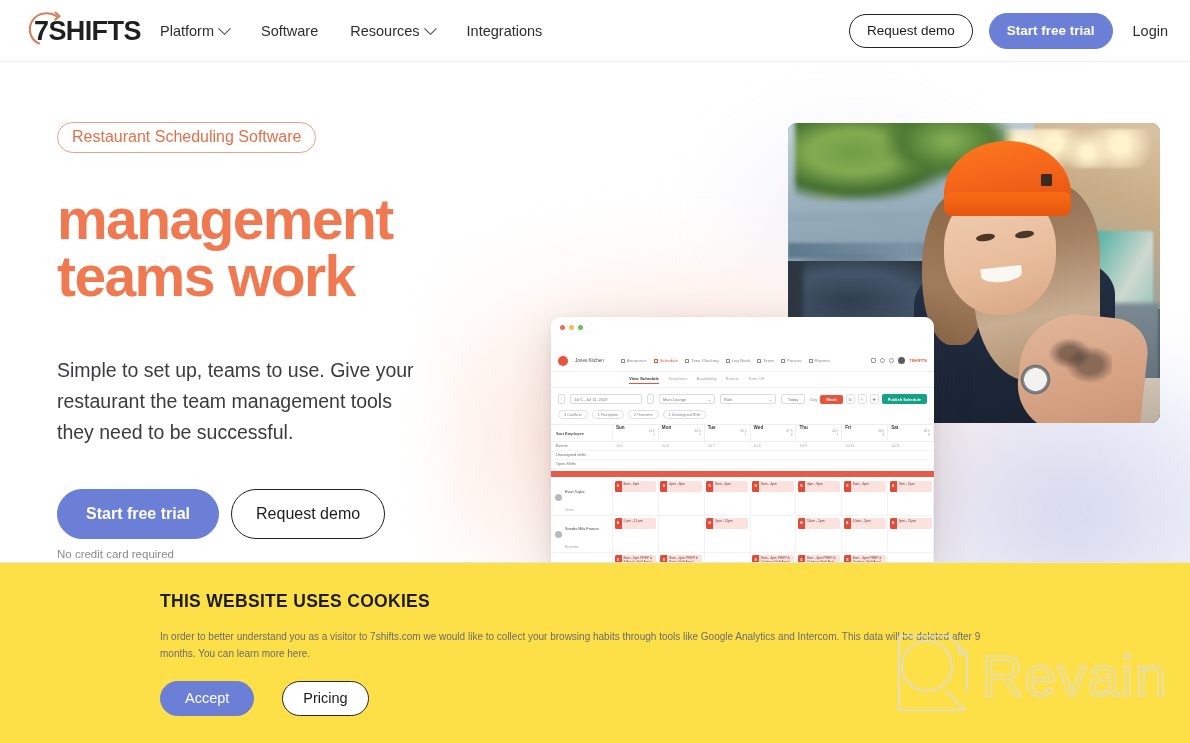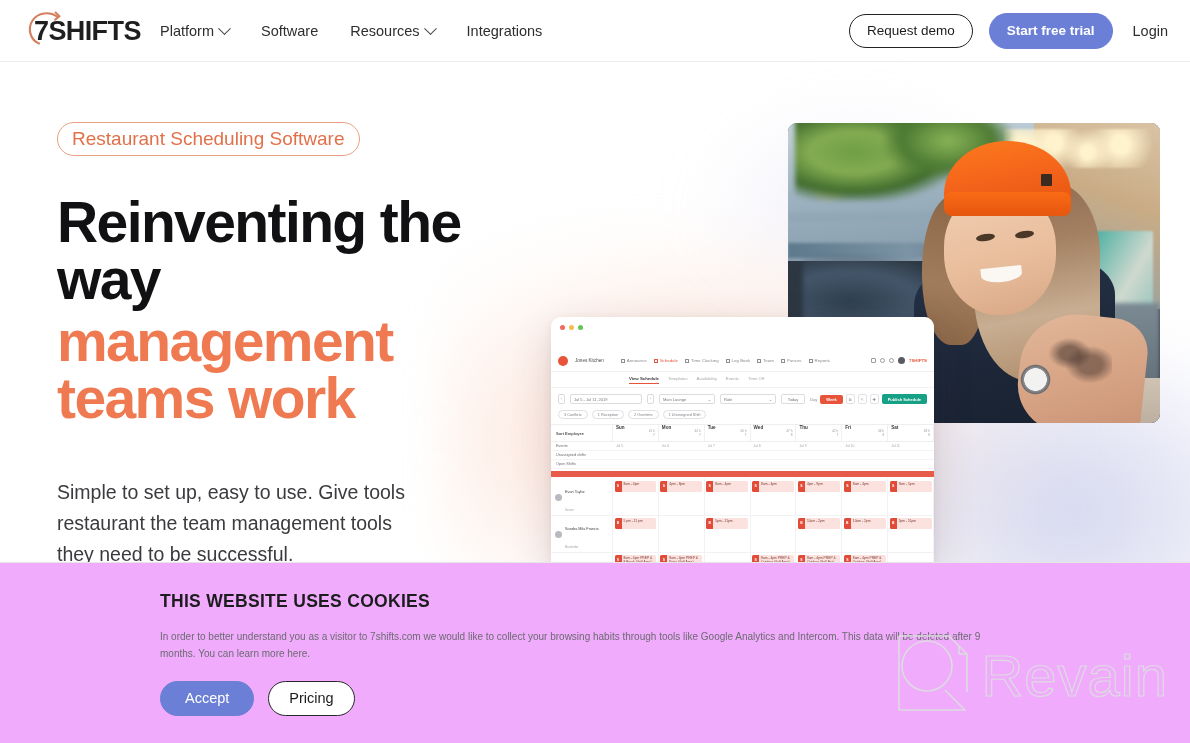--- a/index.html
+++ b/index.html
@@ -88,21 +88,21 @@
     background: radial-gradient(ellipse at 50% 50%, rgba(212,208,236,0.32) 0%, rgba(255,255,255,0) 72%);
     filter: blur(24px);
     z-index: 1; pointer-events: none;
   }
 
   
   .hero-left { position: absolute; left: 57px; top: 122px; width: 500px; z-index: 10; }
   .badge {
     display: inline-block;
     border: 1px solid #e9a183; border-radius: 20px;
-    color: #e2714a; font-size: 19px;
+    color: #e2714a; font-size: 16px;
     padding: 6px 14px 7px 14px; line-height: 1;
   }
   .headline {
     margin-top: 38px;
     font-size: 57px; font-weight: 700; letter-spacing: -1.6px;
     line-height: 1.0; color: #111113;
   }
   .headline .l2 { display: block; color: #ef7a52; margin-top: 5px; }
   .subhead {
     margin-top: 50px;
@@ -290,34 +290,34 @@
   .day-cell { flex:1; border-right:1px solid #f2f2f4; padding:1.5px; display:flex; align-items:flex-start;}
   .shift { display:flex; width:100%; border-radius:1.5px; overflow:hidden; min-height:11px;}
   .shift-tag { width:7px; flex:0 0 7px; display:flex;align-items:center;justify-content:center; color:#fff; font-size:3.4px; font-weight:700;}
   .shift-body { flex:1; padding:1.5px 2px; font-size:3.3px; line-height:1.3; }
   .shift.red .shift-tag { background:#e34b39; } .shift.red .shift-body { background:#fbe2de; color:#7d3a30;}
 
   
   .cookie {
     position: absolute; left:0; top: 562px;
     width: 1190px; height: 181px;
-    background: #f0abfc;
+    background: #fde047;
     border-top: 1px solid #e6e6e6;
     z-index: 60;
   }
   .cookie-inner { position:absolute; left: 160px; top: 28px; width: 830px; }
   .cookie-title {
     font-size: 17.5px; font-weight: 700; letter-spacing: 0.3px;
     color: #1c1c1e;
   }
   .cookie-body {
     margin-top: 16px; font-size: 10px; line-height: 1.72; color: #6b6b70;
     max-width: 822px;
   }
-  .cookie-btns { position:absolute; left:160px; top: 118px; display:flex; gap:14px; align-items:center; }
+  .cookie-btns { position:absolute; left:160px; top: 118px; display:flex; gap:28px; align-items:center; }
   .ck-accept {
     background:#6b7fd7; color:#fff; border:1px solid #6b7fd7;
     border-radius: 20px; font-size:14.5px; padding: 9px 24px; cursor:pointer; line-height:1;
   }
   .ck-decline {
     background:#fff; color:#1c1c1e; border:1px solid #28282c;
     border-radius: 20px; font-size:14.5px; padding: 9px 20px; cursor:pointer; line-height:1;
   }
 
   
@@ -373,25 +373,24 @@
       <button class="btn btn-outline">Request demo</button>
       <button class="btn btn-primary">Start free trial</button>
       <span class="login-link">Login</span>
     </div>
   </div>
 
   <div class="hero-left">
     <div class="badge">Restaurant Scheduling Software</div>
 
     <h1 class="headline">
-      <span>Reinventing the way</span>
       <span class="l2">management teams work</span>
     </h1>
 
-    <p class="subhead">Simple to set up, easy to use. Give tools restaurant the team management tools they need to be successful.</p>
+    <p class="subhead">Simple to set up, teams to use. Give your restaurant the team management tools they need to be successful.</p>
 
     <div class="cta-row">
       <button class="cta-primary">Start free trial</button>
       <button class="cta-outline">Request demo</button>
     </div>
     <div class="fineprint">No credit card required</div>
   </div>
 
   <div class="photo">
     <div class="ph-layer ph-sky"></div>

